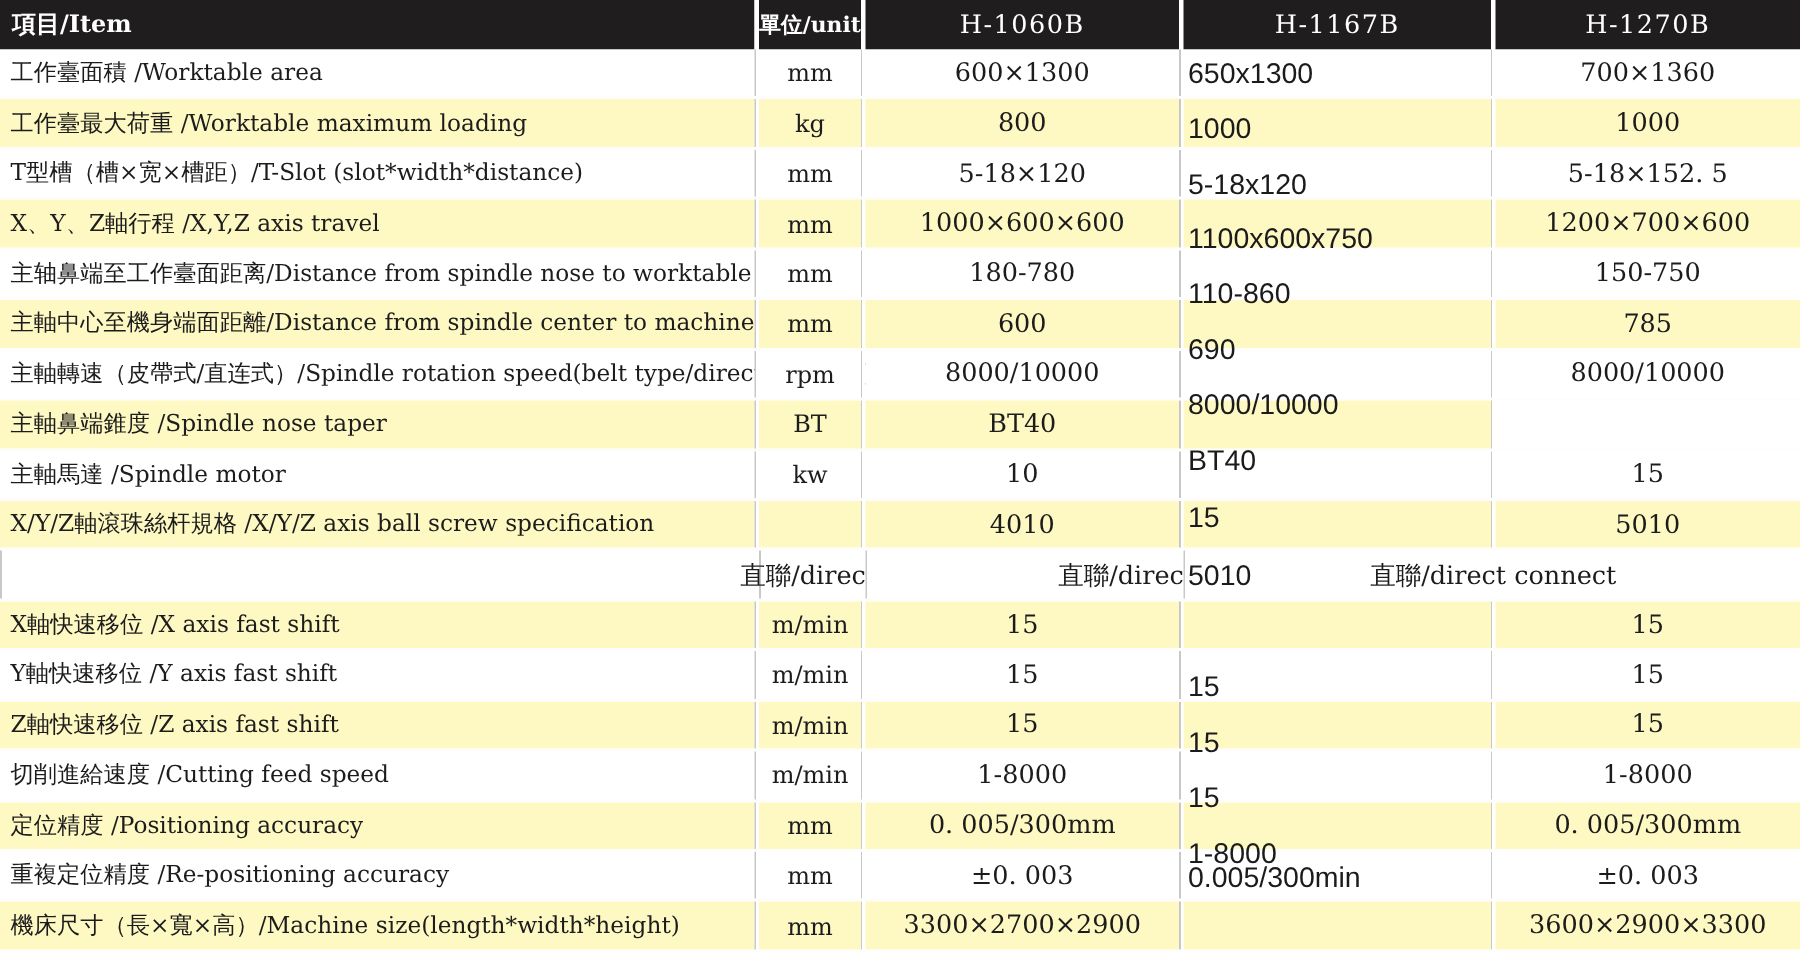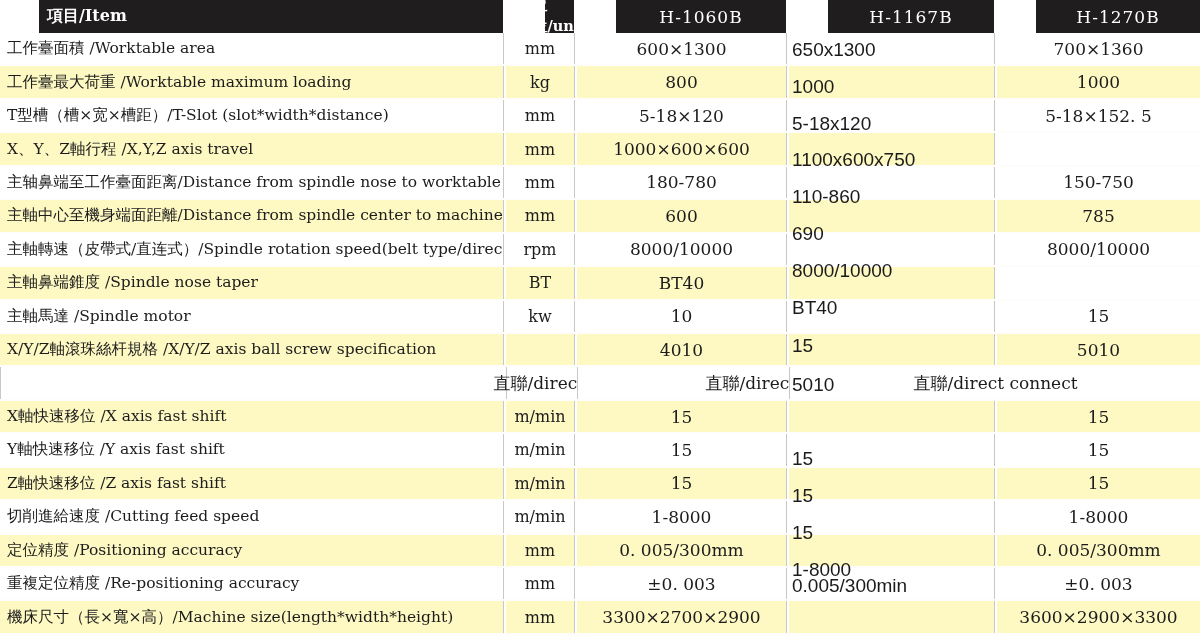--- a/index.html
+++ b/index.html
@@ -15,21 +15,21 @@
     display:grid;
     grid-template-columns:503px 3px 68px 3px 209px 3px 205px 3px 203px;
     width:1200px;
   }
   
   .thead { height:33px; }
   .th {
     background:#201d1e; color:#ffffff;
     display:flex; align-items:center; justify-content:center;
     font-size:17px; letter-spacing:1px;
-    height:33px; box-sizing:border-box;margin-left:39px;
+    height:33px; box-sizing:border-box;
   }
   .th.item { justify-content:flex-start; padding-left:8px; font-weight:bold; font-size:16px; letter-spacing:0; }
   .th.unit { font-weight:bold; font-size:14.5px; letter-spacing:0; }
   .thead .sep { background:#ffffff; }
   
   .tbody { display:flex; flex-direction:column; height:602px; }
   .row { flex:1; box-sizing:border-box; border-bottom:2px solid #fdfdfd; }
   .row .cell {
     display:flex; align-items:center; justify-content:center;
     overflow:visible; white-space:nowrap;
@@ -111,20 +111,21 @@
       </div>
       <div class="grid row gray">
         <div class="cell item">X、Y、Z軸行程 /X,Y,Z axis travel</div>
         <div class="sep-body"></div>
         <div class="cell unit">mm</div>
         <div class="sep-body"></div>
         <div class="cell val">1000×600×600</div>
         <div class="sep-body"></div>
         <div class="cell val"></div>
         <div class="sep-body"></div>
+        <div class="cell val">1200×700×600</div>
       </div>
       <div class="grid row white">
         <div class="cell item">主轴鼻端至工作臺面距离/Distance from spindle nose to worktable</div>
         <div class="sep-body"></div>
         <div class="cell unit">mm</div>
         <div class="sep-body"></div>
         <div class="cell val">180-780</div>
         <div class="sep-body"></div>
         <div class="cell val"></div>
         <div class="sep-body"></div>

